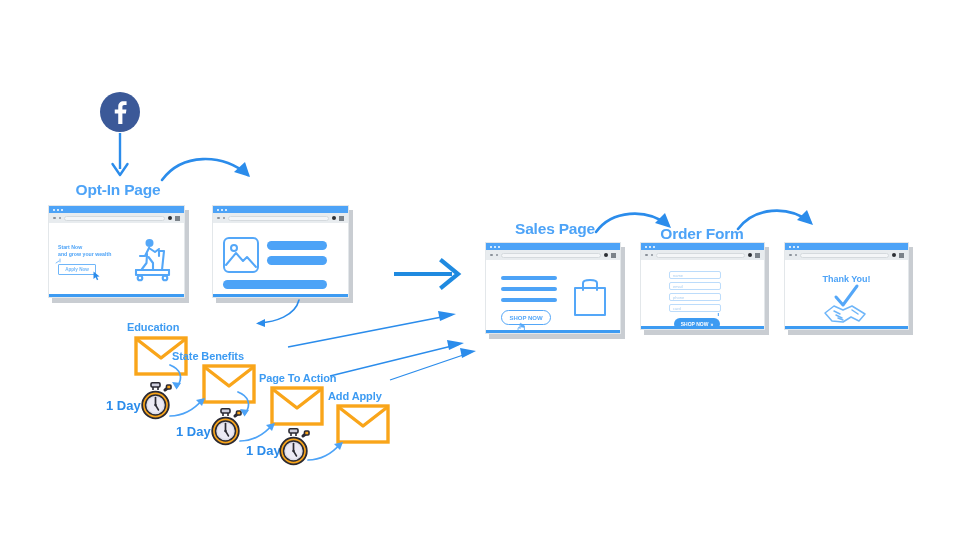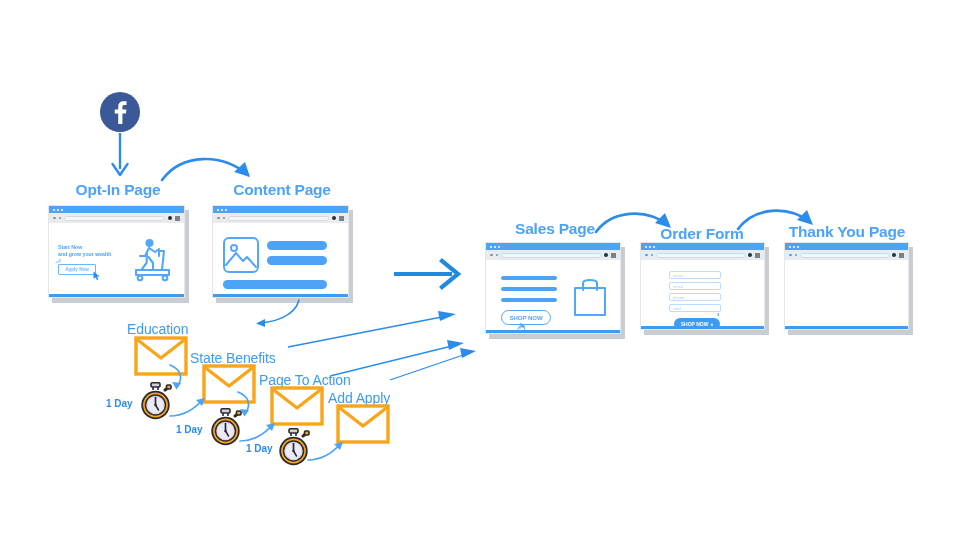--- a/index.html
+++ b/index.html
@@ -94,25 +94,25 @@
   }
 
   
   .ty-text{
     position:absolute;left:0;right:0;top:14px;text-align:center;
     color:#4da3f7;font-size:9px;font-weight:bold;white-space:nowrap;
   }
 
   
   .seq-label{
-    position:absolute;color:#3d9bf2;font-size:14px;font-weight:normal;
+    position:absolute;color:#3d9bf2;font-size:11px;font-weight:bold;
     white-space:nowrap;letter-spacing:-0.1px;
   }
   .day-label{
-    position:absolute;color:#2b8ceb;font-size:10px;font-weight:bold;
+    position:absolute;color:#2b8ceb;font-size:13px;font-weight:bold;
     white-space:nowrap;
   }
 
   svg{display:block;overflow:visible;}
 </style>
 </head>
 <body>
 
 <div class="stage">
 
@@ -131,21 +131,20 @@
   </div>
 
   <div class="abs" style="left:160px;top:155px;width:105px;height:32px;">
     <svg width="105" height="32" viewBox="0 0 105 32">
       <path d="M2 25 C 22 -2, 62 -2, 88 20" stroke="#2b8ceb" stroke-width="2.6" fill="none" stroke-linecap="round"></path>
       <path d="M74 17 L90 22 L85 7" fill="#2b8ceb"></path>
     </svg>
   </div>
 
   <div class="page-title t-lg abs" style="left:48px;top:181px;width:140px;">Opt-In Page</div>
-  <div class="page-title t-lg abs" style="left:212px;top:181px;width:140px;">Content Page</div>
 
   <div class="browser" style="left:48px;top:205px;width:137px;height:93px;">
     <div class="shadow"></div>
     <div class="frame">
       <div class="bar-top">
           <i></i>
           <i></i>
           <i></i>
         </div>
       <div class="bar-url">
@@ -229,21 +228,20 @@
 
   <div class="abs" style="left:394px;top:258px;width:70px;height:32px;">
     <svg width="70" height="32" viewBox="0 0 70 32">
       <path d="M0 16 L58 16" stroke="#1f8ae0" stroke-width="4.2" fill="none"></path>
       <path d="M48 3 L64 16 L48 29" stroke="#1f8ae0" stroke-width="4.2" fill="none" stroke-linecap="square" stroke-linejoin="miter"></path>
     </svg>
   </div>
 
   <div class="page-title t-lg abs" style="left:632px;top:225px;width:140px;">Order Form</div>
   <div class="page-title t-lg abs" style="left:485px;top:220px;width:140px;">Sales Page</div>
-  <div class="page-title t-lg abs" style="left:777px;top:223px;width:140px;">Thank You Page</div>
 
   <div class="abs" style="left:594px;top:208px;width:90px;height:28px;">
     <svg width="90" height="28" viewBox="0 0 90 28">
       <path d="M2 24 C 18 2, 52 0, 74 17" stroke="#2b8ceb" stroke-width="2.6" fill="none" stroke-linecap="round"></path>
       <path d="M61 15 L77 20 L71 5" fill="#2b8ceb"></path>
     </svg>
   </div>
 
   <div class="abs" style="left:736px;top:205px;width:90px;height:28px;">
     <svg width="90" height="28" viewBox="0 0 90 28">
@@ -337,20 +335,35 @@
           <i></i>
           <i></i>
           <i></i>
         </div>
       <div class="bar-url">
         <span class="nav"></span>
         <span class="nav"></span>
         <span class="addr"></span>
         <span class="dot"></span>
         <span class="ham"></span>
+      </div>
+      <div class="canvas">
+        <div class="ty-text">Thank You!</div>
+        <div class="abs" style="left:36px;top:25px;width:52px;height:42px;">
+          <svg width="52" height="42" viewBox="0 0 52 42">
+            <path d="M15 12 L22 20 L36 1" fill="none" stroke="#54a7f8" stroke-width="3" stroke-linecap="round" stroke-linejoin="round"></path>
+            <g fill="none" stroke="#6fb6f9" stroke-width="1.5" stroke-linejoin="round" stroke-linecap="round">
+              <path d="M4 28 L13 21 L22 25 L31 21 L44 29 L38 36 L30 32 L22 37 L11 36 Z"></path>
+              <path d="M13 26 L19 29"></path>
+              <path d="M15 30 L21 33"></path>
+              <path d="M17 33 L22 35"></path>
+              <path d="M31 25 L37 29"></path>
+            </g>
+          </svg>
+        </div>
       </div>
       <div class="base-line" style="bottom:0;"></div>
     </div>
   </div>
 
   <div class="abs" style="left:255px;top:298px;width:70px;height:32px;">
     <svg width="70" height="32" viewBox="0 0 70 32">
       <path d="M44 2 C 40 18, 20 24, 4 25" stroke="#2b8ceb" stroke-width="1.6" fill="none" stroke-linecap="round"></path>
       <path d="M10 21 L1 25.5 L10 29" fill="#2b8ceb"></path>
     </svg>
@@ -398,21 +411,21 @@
       <circle cx="17.5" cy="23" r="1.2" fill="#2b2a33"></circle>
     </svg>
   </div>
   <div class="abs" style="left:166px;top:365px;width:30px;height:28px;">
     <svg width="30" height="28" viewBox="0 0 30 28">
       <path d="M4 0 C 14 4, 18 12, 11 22" stroke="#4da3f7" stroke-width="1.7" fill="none" stroke-linecap="round"></path>
       <path d="M6 17 L10.5 24.5 L15 18" fill="#4da3f7"></path>
     </svg>
   </div>
 
-  <div class="seq-label" style="left:190px;top:350px;">State Benefits</div>
+  <div class="seq-label" style="left:172px;top:350px;">State Benefits</div>
   <div class="abs" style="left:202px;top:364px;width:54px;height:40px;">
     <svg width="54" height="40" viewBox="0 0 54 40">
       <rect x="2" y="2" width="50" height="36" fill="none" stroke="#f9a51a" stroke-width="3.4"></rect>
       <path d="M2.5 3 L27 22 L51.5 3" fill="none" stroke="#f9a51a" stroke-width="3.4" stroke-linejoin="round"></path>
     </svg>
   </div>
   <div class="abs" style="left:168px;top:398px;width:42px;height:22px;">
     <svg width="42" height="22" viewBox="0 0 42 22">
       <path d="M2 18 C 14 18, 26 12, 34 2" stroke="#4da3f7" stroke-width="1.7" fill="none" stroke-linecap="round"></path>
       <path d="M28 2 L37 0 L34 8" fill="#4da3f7"></path>

